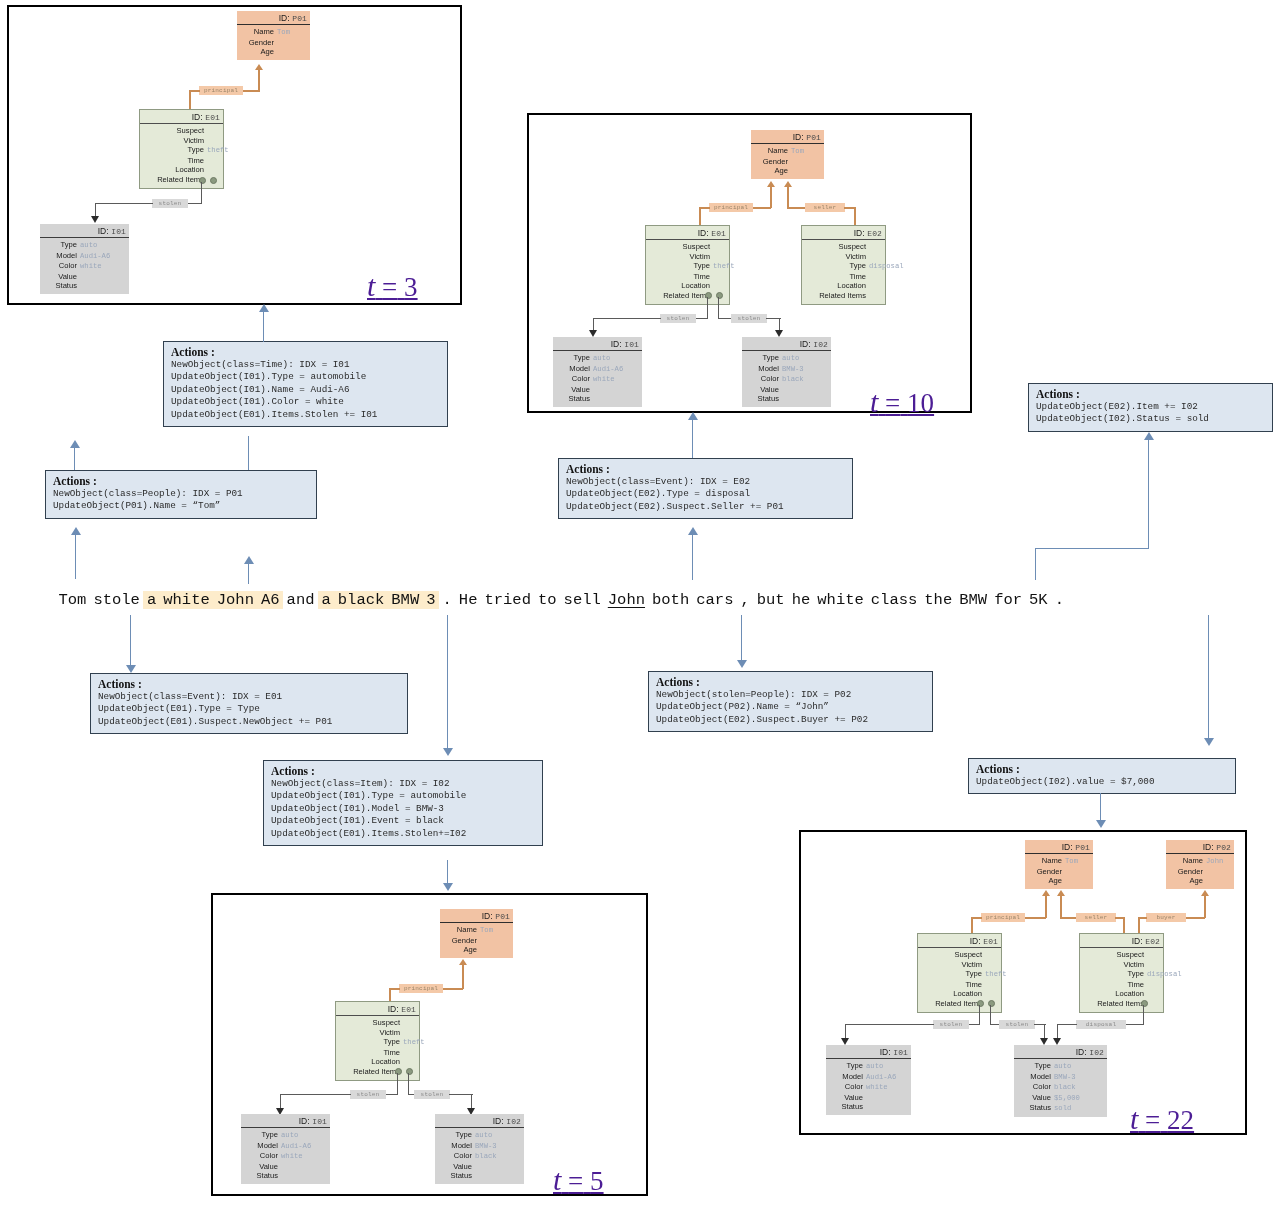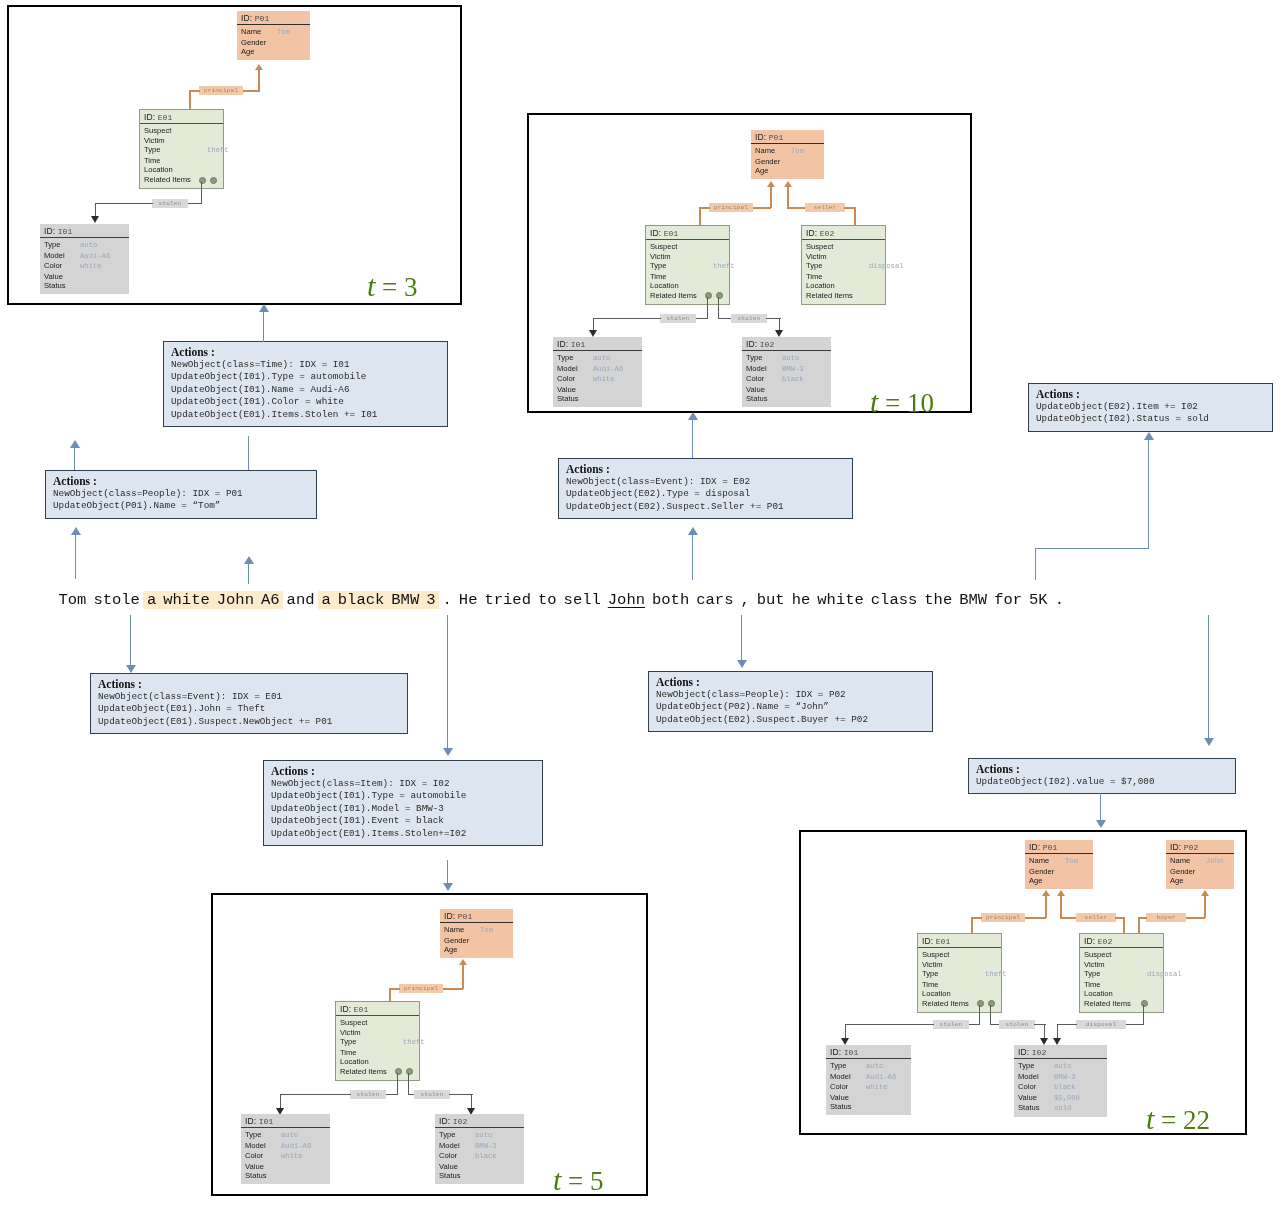--- a/index.html
+++ b/index.html
@@ -1,25 +1,25 @@
 <!DOCTYPE html>
 <html><head>
 <meta charset="utf-8">
 <style>
   html,body{margin:0;padding:0;background:#ffffff;}
   body{width:1280px;height:1206px;position:relative;overflow:hidden;
        font-family:"Liberation Sans",sans-serif;color:#1a1a1a;}
 
   
   .panel{position:absolute;border:2px solid #000;background:#fff;box-sizing:border-box;}
-  .tlabel{position:absolute;font-family:"Liberation Serif",serif;font-size:27px;color:#4d7c0f;white-space:nowrap;}
+  .tlabel{position:absolute;font-family:"Liberation Serif",serif;font-size:27px;color:#4c1d95;white-space:nowrap;text-decoration:underline;}
   .tlabel i{font-style:italic;font-size:30px;}
 
   
-  .card{position:absolute;box-sizing:border-box;}
+  .card{position:absolute;box-sizing:border-box;text-align:right;}
   .card .hdr{font-size:8.5px;padding:1.5px 3px 1.5px 4px;white-space:nowrap;
              border-bottom:1.3px solid #3d3d3d;letter-spacing:.1px;}
   .card .hdr b{font-weight:400;}
   .card .hdr .idv{font-family:"Liberation Mono",monospace;font-size:8px;color:#4a4a4a;}
   .card .rows{padding:2px 3px 3px 4px;}
   .card .row{display:flex;align-items:baseline;font-size:7.6px;line-height:9.6px;white-space:nowrap;}
   .card .row .k{min-width:33px;display:inline-block;}
   .card .row .v{font-family:"Liberation Mono",monospace;font-size:7.2px;color:#9aa7bb;padding-left:3px;}
   .card.person{background:#f2c3a4;}
   .card.person .hdr{border-bottom-color:#2e2e2e;}
@@ -714,21 +714,21 @@
           <span class="k">Value</span>
           <span class="v">$5,000</span>
         </div>
       <div class="row">
           <span class="k">Status</span>
           <span class="v">sold</span>
         </div>
     </div>
   </div>
 
-  <div class="tlabel" style="left:345px;top:270px;">
+  <div class="tlabel" style="left:329px;top:270px;">
     <i>t</i> <span>=</span> <span>22</span>
   </div>
 </div>
 
 <div class="actions" style="left:163px;top:341px;width:285px;">
   <div class="ttl">Actions :</div>
   <div class="ln2">NewObject(class=Time): IDX = I01</div>
   <div class="ln2">UpdateObject(I01).Type = automobile</div>
   <div class="ln2">UpdateObject(I01).Name = Audi-A6</div>
   <div class="ln2">UpdateObject(I01).Color = white</div>
@@ -737,21 +737,21 @@
 
 <div class="actions" style="left:45px;top:470px;width:272px;">
   <div class="ttl">Actions :</div>
   <div class="ln2">NewObject(class=People): IDX = P01</div>
   <div class="ln2">UpdateObject(P01).Name = “Tom”</div>
 </div>
 
 <div class="actions" style="left:90px;top:673px;width:318px;">
   <div class="ttl">Actions :</div>
   <div class="ln2">NewObject(class=Event): IDX = E01</div>
-  <div class="ln2">UpdateObject(E01).John = Theft</div>
+  <div class="ln2">UpdateObject(E01).Type = Type</div>
   <div class="ln2">UpdateObject(E01).Suspect.NewObject += P01</div>
 </div>
 
 <div class="actions" style="left:263px;top:760px;width:280px;">
   <div class="ttl">Actions :</div>
   <div class="ln2">NewObject(class=Item): IDX = I02</div>
   <div class="ln2">UpdateObject(I01).Type = automobile</div>
   <div class="ln2">UpdateObject(I01).Model = BMW-3</div>
   <div class="ln2">UpdateObject(I01).Event = black</div>
   <div class="ln2">UpdateObject(E01).Items.Stolen+=I02</div>
@@ -759,21 +759,21 @@
 
 <div class="actions" style="left:558px;top:458px;width:295px;">
   <div class="ttl">Actions :</div>
   <div class="ln2">NewObject(class=Event): IDX = E02</div>
   <div class="ln2">UpdateObject(E02).Type = disposal</div>
   <div class="ln2">UpdateObject(E02).Suspect.Seller += P01</div>
 </div>
 
 <div class="actions" style="left:648px;top:671px;width:285px;">
   <div class="ttl">Actions :</div>
-  <div class="ln2">NewObject(class=People): IDX = P02</div>
+  <div class="ln2">NewObject(stolen=People): IDX = P02</div>
   <div class="ln2">UpdateObject(P02).Name = “John”</div>
   <div class="ln2">UpdateObject(E02).Suspect.Buyer += P02</div>
 </div>
 
 <div class="actions" style="left:1028px;top:383px;width:245px;">
   <div class="ttl">Actions :</div>
   <div class="ln2">UpdateObject(E02).Item += I02</div>
   <div class="ln2">UpdateObject(I02).Status = sold</div>
 </div>
 

